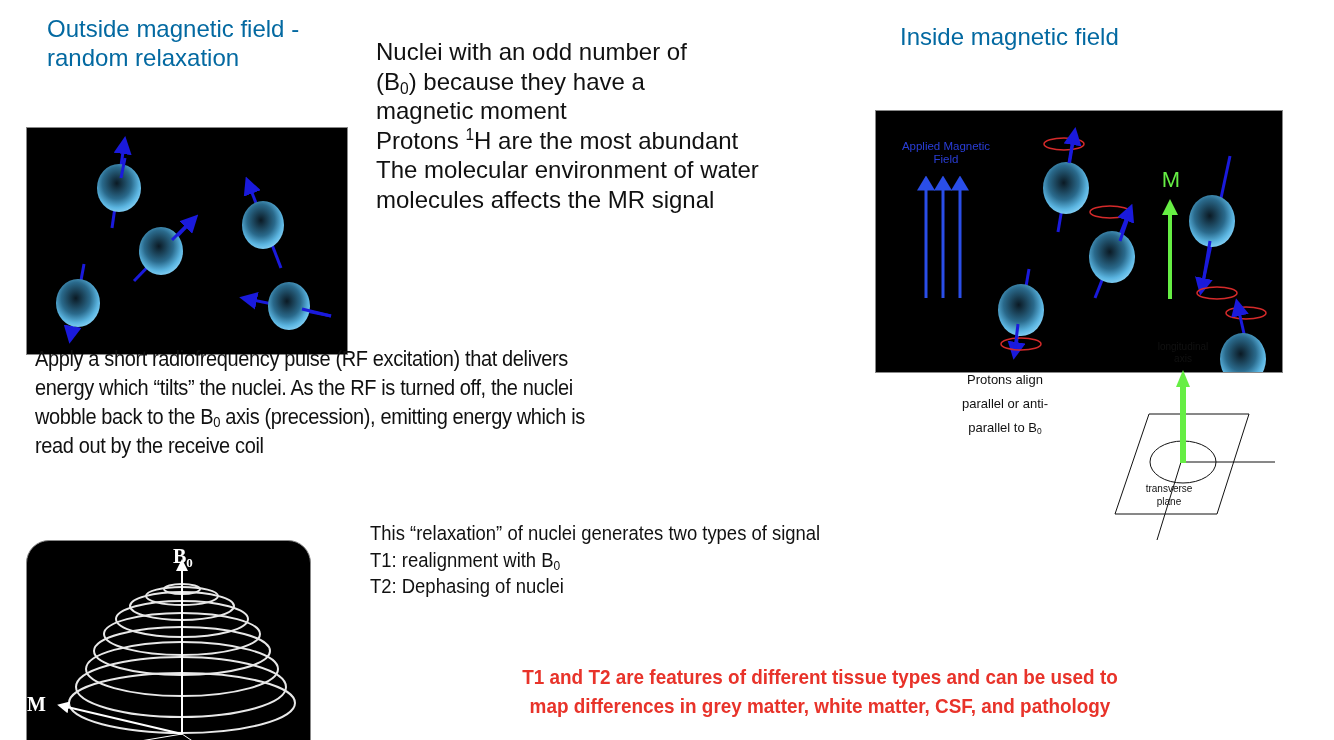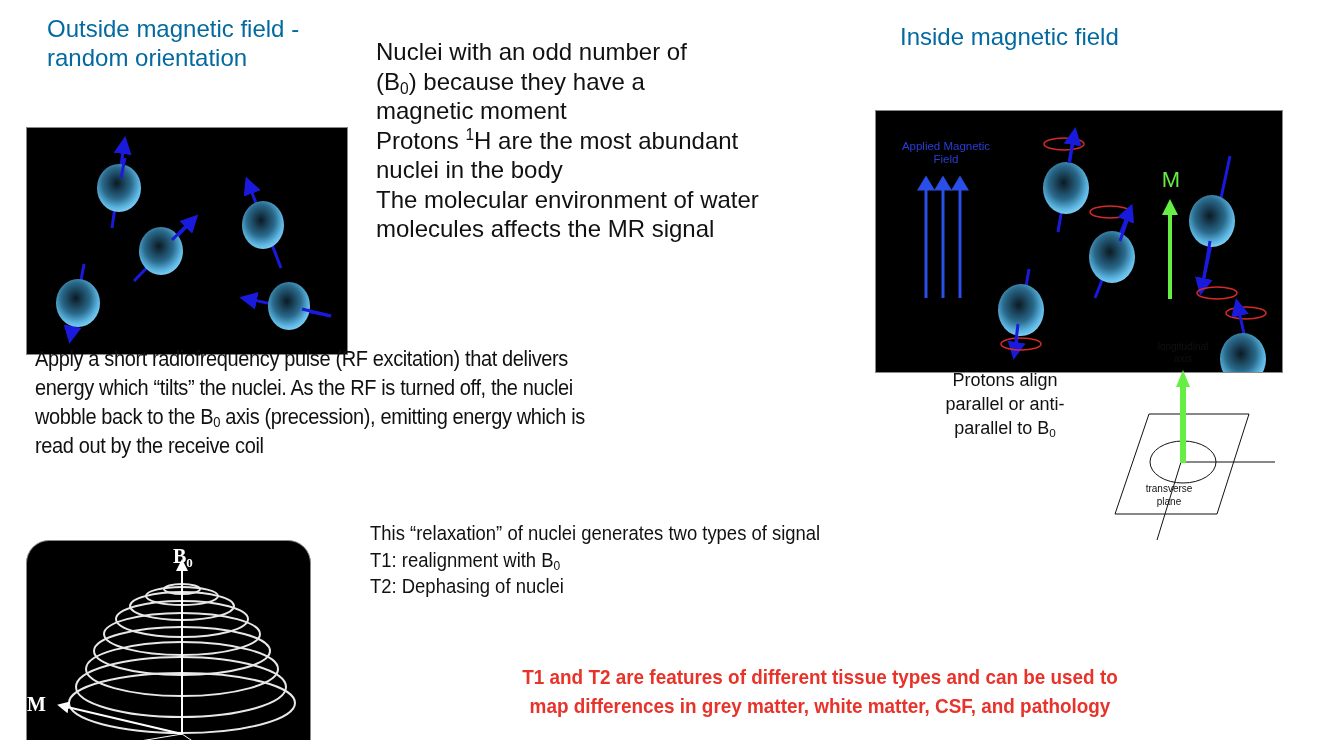--- a/index.html
+++ b/index.html
@@ -2,34 +2,34 @@
 <html><head>
 <meta charset="utf-8">
 <style>
   html, body { margin:0; padding:0; background:#ffffff; }
   body { width:1334px; height:740px; position:relative; overflow:hidden;
          font-family:"Liberation Sans", sans-serif; color:#111; }
   .abs { position:absolute; }
   .title { font-size:24px; line-height:29px; color:#0369a1; }
   .body-text { font-size:24px; line-height:29.5px; color:#111; }
   .rf-text { font-size:21.5px; line-height:29px; color:#111; letter-spacing:-0.4px; transform:scaleX(0.93); transform-origin:left top; white-space:nowrap; }
-  .small-text { font-size:18px; line-height:24px; color:#111; text-align:center; }
+  .small-text { font-size:13px; line-height:24px; color:#111; text-align:center; }
   .relax-text { font-size:20.5px; line-height:26.5px; color:#111; transform:scaleX(0.9); transform-origin:left top; white-space:nowrap; }
   .red-text { font-size:21px; line-height:29px; font-weight:bold; color:#e8332a; text-align:center; transform:scaleX(0.9); transform-origin:center top; white-space:nowrap; }
   sub { font-size:0.65em; vertical-align:-0.25em; line-height:0; }
   sup { font-size:0.65em; vertical-align:0.55em; line-height:0; }
   .img-box { background:#000; border:1px solid #888; box-sizing:border-box;margin-top:44px; }
   svg { display:block; }
 </style>
 </head>
 <body>
 
 <div class="abs title" style="left:47px; top:14px;">
   <div>Outside magnetic field -</div>
-  <div>random orientation</div>
+  <div>random relaxation</div>
 </div>
 
 <div class="abs img-box" style="left:26px; top:83px; width:322px; height:228px;">
   <svg width="320" height="226" viewBox="0 0 320 226">
     <defs>
       <radialGradient id="nuc" cx="45%" cy="40%" r="60%">
         <stop offset="0%" stop-color="#0b1a24"></stop>
         <stop offset="55%" stop-color="#2a6a8c"></stop>
         <stop offset="85%" stop-color="#5ab4e0"></stop>
         <stop offset="100%" stop-color="#7ccaf0"></stop>
@@ -57,21 +57,20 @@
     <ellipse cx="262" cy="178" rx="21" ry="24" fill="url(#nuc)"></ellipse>
     <line x1="275" y1="181" x2="304" y2="188" stroke="#1a1adc" stroke-width="3"></line>
   </svg>
 </div>
 
 <div class="abs body-text" style="left:376px; top:37px;">
   <div>Nuclei with an odd number of</div>
   <div><span>(B</span><sub>0</sub><span>) because they have a</span></div>
   <div>magnetic moment</div>
   <div><span>Protons </span><sup>1</sup><span>H are the most abundant</span></div>
-  <div>nuclei in the body</div>
   <div>The molecular environment of water</div>
   <div>molecules affects the MR signal</div>
 </div>
 
 <div class="abs title" style="left:900px; top:22px;">Inside magnetic field</div>
 
 <div class="abs img-box" style="left:875px; top:66px; width:408px; height:263px;">
   <svg width="406" height="261" viewBox="0 0 406 261">
     <defs>
       <radialGradient id="nuc2" cx="45%" cy="40%" r="60%">

